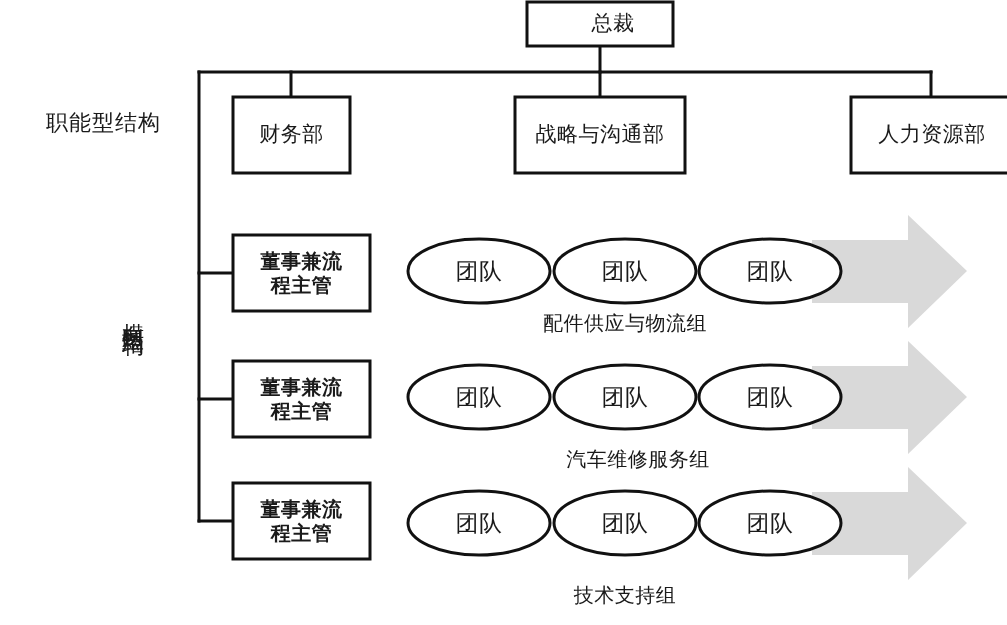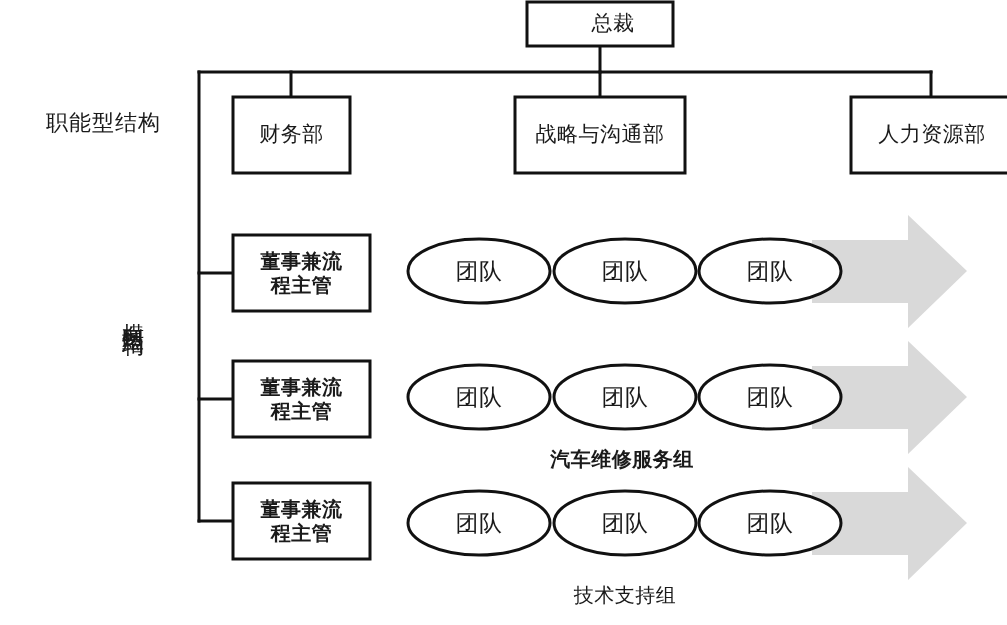--- a/index.html
+++ b/index.html
@@ -150,17 +150,18 @@
     <div class="node-label ellipse-label" style="left:699px; top:239px; width:142px; height:64px;">团队</div>
 
     <div class="node-label ellipse-label" style="left:408px; top:365px; width:142px; height:64px;">团队</div>
     <div class="node-label ellipse-label" style="left:554px; top:365px; width:142px; height:64px;">团队</div>
     <div class="node-label ellipse-label" style="left:699px; top:365px; width:142px; height:64px;">团队</div>
 
     <div class="node-label ellipse-label" style="left:408px; top:491px; width:142px; height:64px;">团队</div>
     <div class="node-label ellipse-label" style="left:554px; top:491px; width:142px; height:64px;">团队</div>
     <div class="node-label ellipse-label" style="left:699px; top:491px; width:142px; height:64px;">团队</div>
 
-    <div class="node-label group-label" style="left:462px; top:444px; width:320px; height:30px;font-weight:bold;">汽车维修服务组</div>
+    <div class="node-label group-label" style="left:465px; top:308px; width:320px; height:30px;">配件供应与物流组</div>
+    <div class="node-label group-label" style="left:478px; top:444px; width:320px; height:30px;">汽车维修服务组</div>
     <div class="node-label group-label" style="left:465px; top:580px; width:320px; height:30px;">技术支持组</div>
 
   </div>
 </div>
 
 </body></html>

